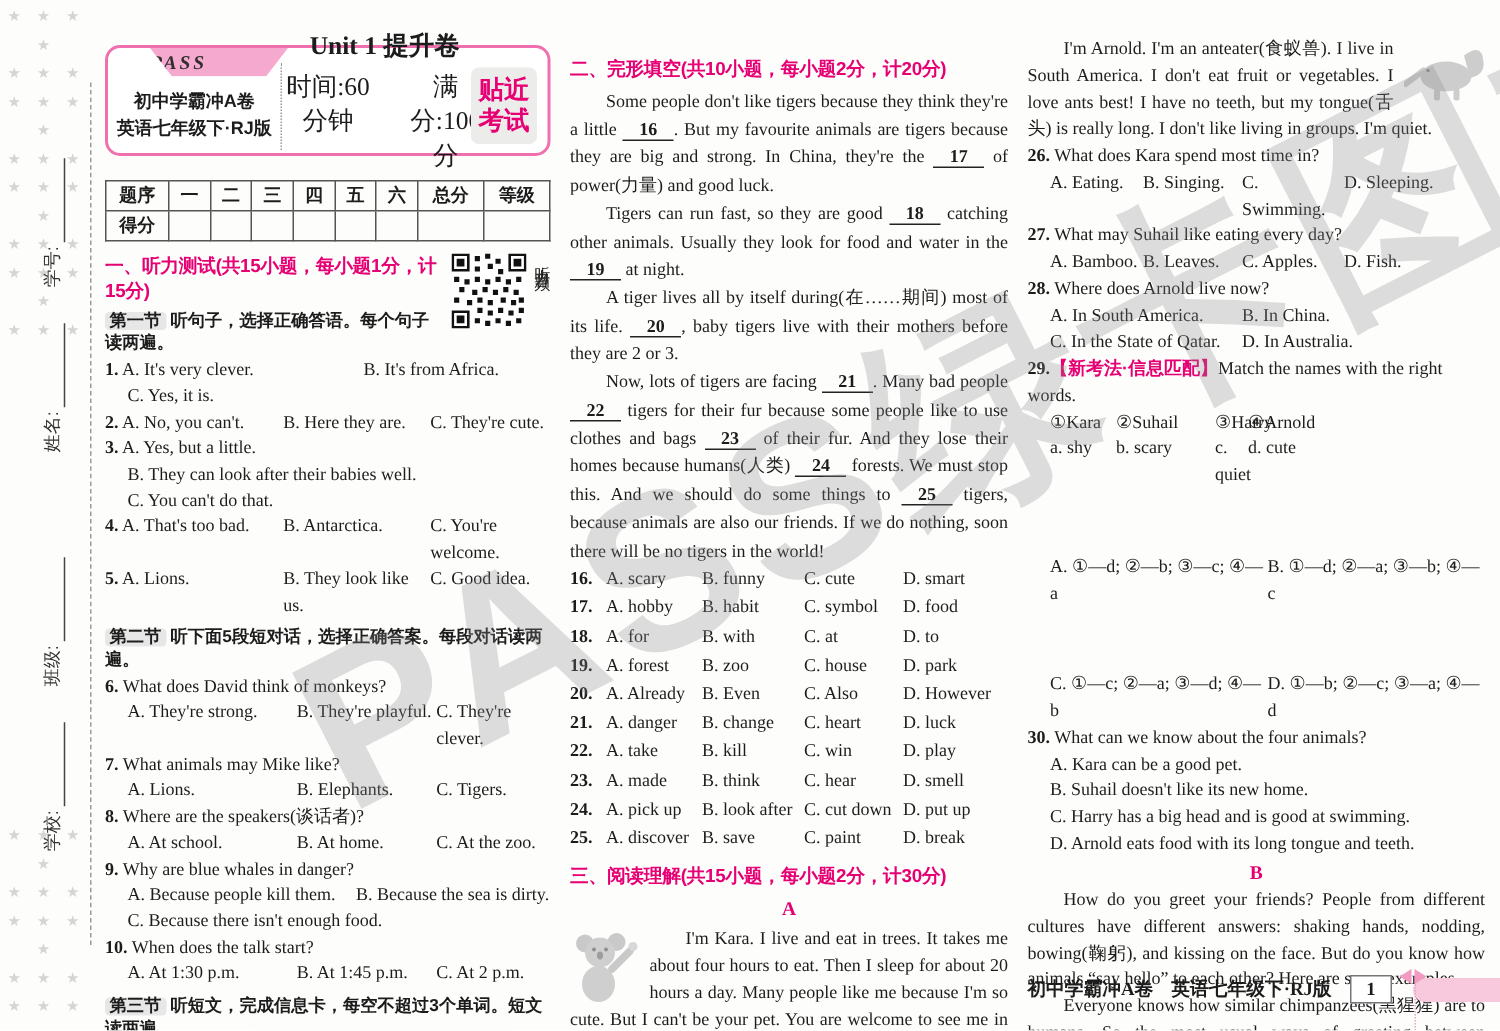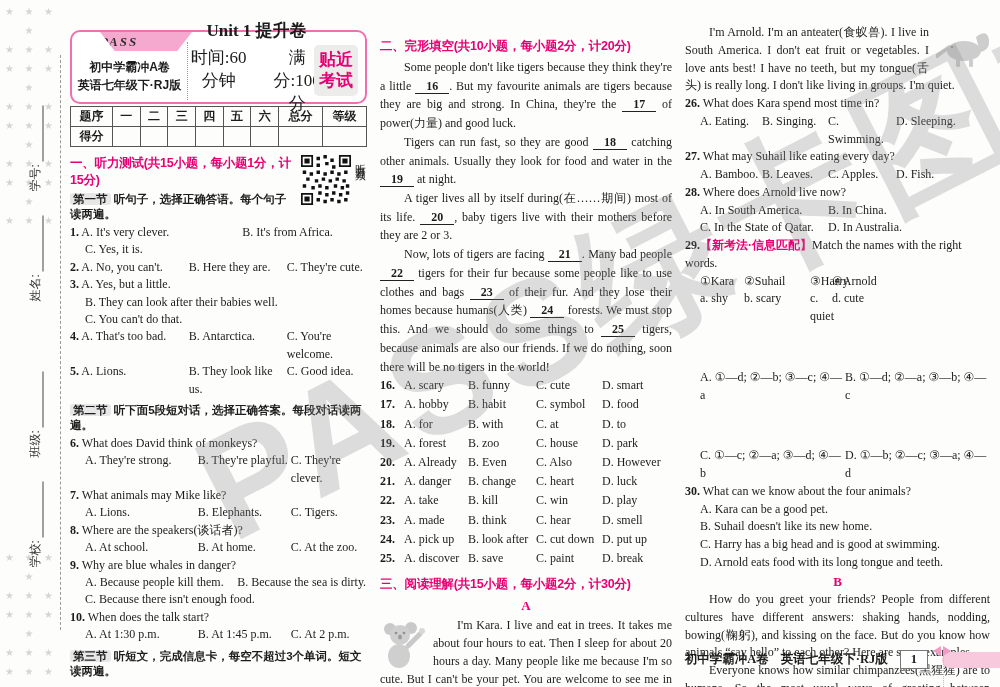--- a/index.html
+++ b/index.html
@@ -42,21 +42,21 @@
              font-weight:bold; font-size:12px; line-height:1.5; padding-top:16px;
              border-right:1px dotted #999; height:58px; margin-top:8px; }
   .hd-mid { flex:1; text-align:center; padding-right:40px; }
   .hd-title { font-size:17px; font-weight:bold; margin-bottom:4px; }
   .hd-meta { font-size:17px; display:flex; justify-content:space-between; gap:20px; }
   .hd-badge { position:absolute; right:7px; top:13px; background:#ececea; border-radius:5px;
               color:#e60074; font-weight:bold; font-family:"Liberation Sans",sans-serif;
               font-size:17px; padding:4px 5px; line-height:1.25; text-align:center; }
 
   
-  .score { width:100%; border-collapse:collapse; margin-top:2px; font-size:12px;
+  .score { width:100%; border-collapse:collapse; margin-top:16px; font-size:12px;
            font-family:"Liberation Sans",sans-serif; }
   .score td { border:1px solid #555; height:20px; text-align:center; }
   .score tr:first-child td { font-weight:bold; }
   .score td:first-child { width:42px; font-weight:bold; }
   .score td:nth-child(8), .score td:nth-child(9) { width:44px; }
 
   
   .sec-h { font-family:"Liberation Sans",sans-serif; font-weight:bold; color:#e60074;
            font-size:12.5px; margin:8px 0 3px; letter-spacing:-0.2px; }
   .part-line { font-family:"Liberation Sans",sans-serif; font-size:11.5px; margin:2px 0; }

